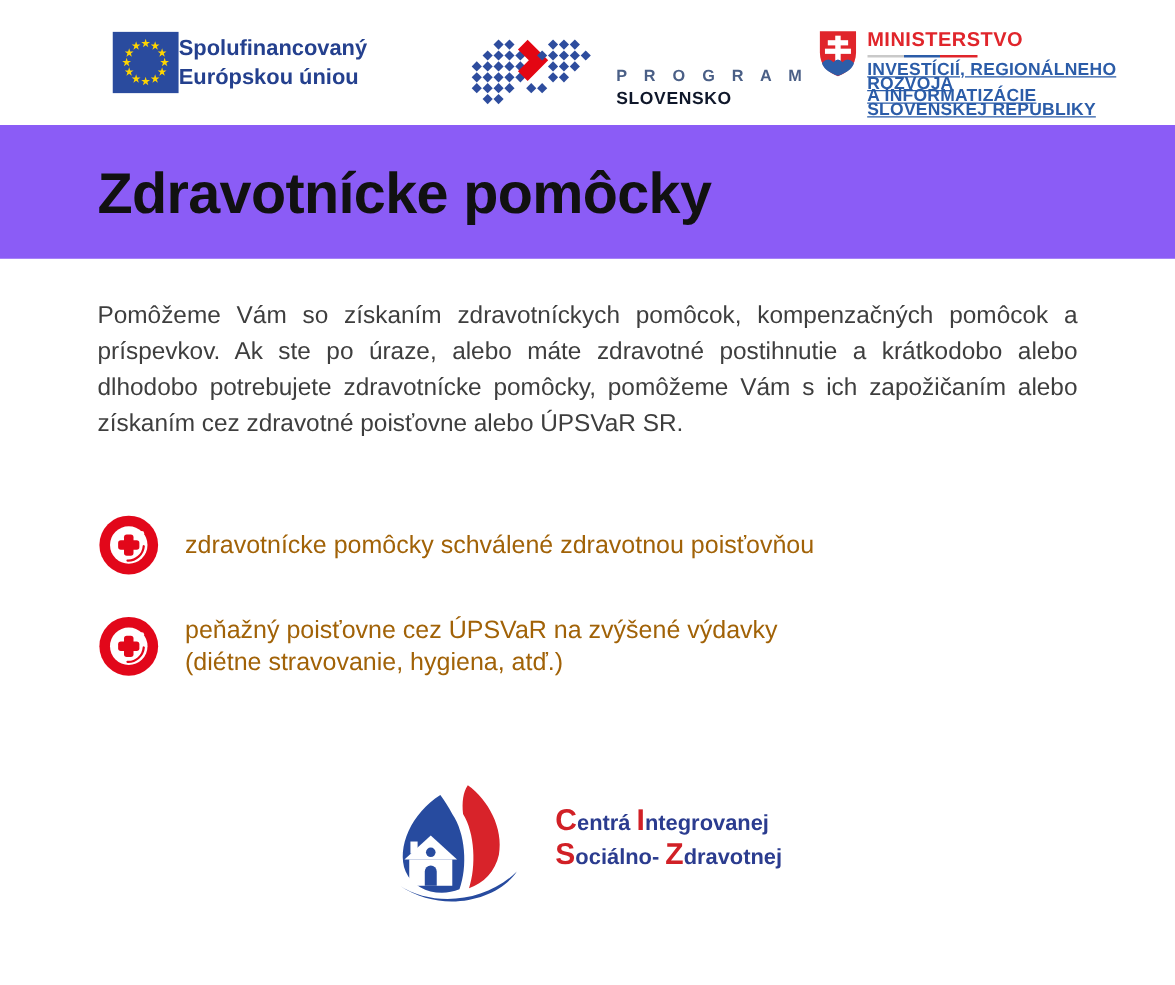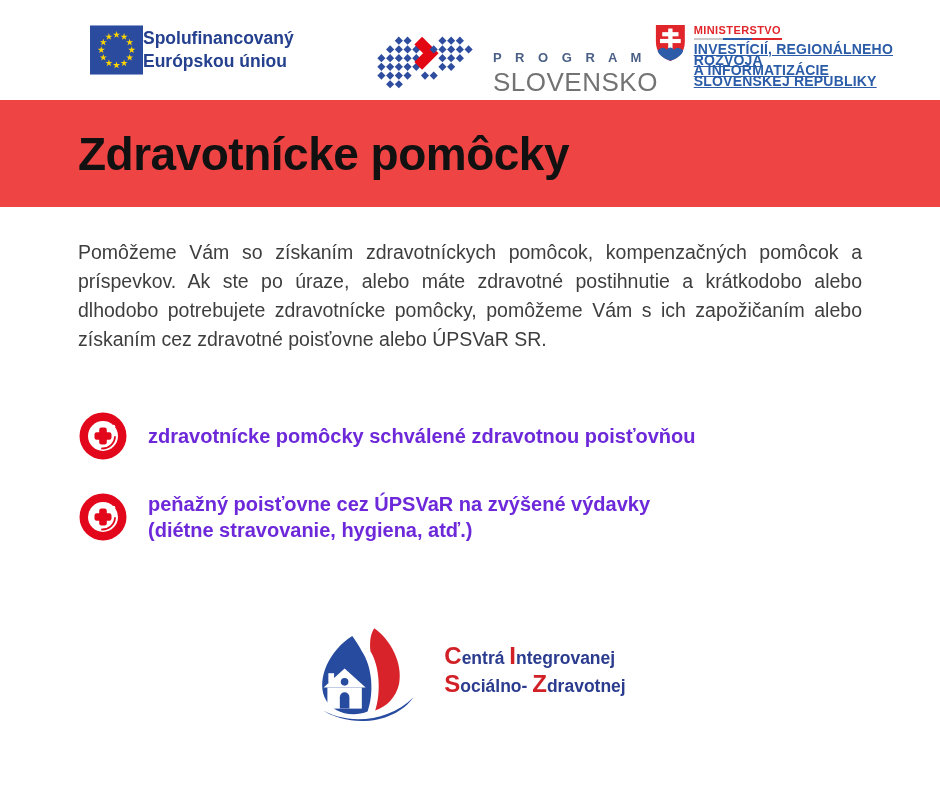--- a/index.html
+++ b/index.html
@@ -15,49 +15,49 @@
   
   .header { position: relative; height: 100px; background: #fff; }
 
   .eu-logo { position: absolute; left: 90px; top: 25px; display: flex; align-items: center; }
   .eu-flag { width: 53px; height: 50px; display: block; }
   .eu-text { font-weight: 700; color: #24408e; font-size: 17.5px; line-height: 23px; }
 
   .program-logo { position: absolute; left: 375px; top: 26px; display: flex; align-items: center; gap: 18px; }
   .program-mark { width: 100px; height: 62px; display: block; }
   .program-text .pl1 { font-size: 13px; letter-spacing: 5px; color: #4a5f86; font-weight: 600; margin-top: 24px; }
-  .program-text .pl2 { font-size: 26px; font-weight: 400; color: #737373; letter-spacing: 0.5px; margin-top: 2px; }
+  .program-text .pl2 { font-size: 14px; font-weight: 700; color: #0f172a; letter-spacing: 0.5px; margin-top: 2px; }
 
   .ministry-logo { position: absolute; left: 655px; top: 22px; display: flex; gap: 8px; align-items: flex-start; }
   .arms { width: 34px; height: 42px; display: block; }
   .ministry-text { padding-top: 2px; }
-  .min-l1 { color: #e0252b; font-weight: 700; font-size: 11px; letter-spacing: 0.4px; }
+  .min-l1 { color: #e0252b; font-weight: 700; font-size: 16px; letter-spacing: 0.4px; }
   .tricolor { height: 2px; width: 88px; margin: 2px 0 4px;
     background: linear-gradient(90deg, #c9c9c9 0 33%, #2b5ca8 33% 66%, #e0252b 66% 100%); }
   .min-rest div { color: #2b5ca8; font-weight: 700; font-size: 14px; line-height: 10.5px; letter-spacing: 0.2px; text-decoration: underline; }
 
   
-  .banner { height: 107px; background: #ef4444; display: flex; align-items: center; padding-left: 78px; }
+  .banner { height: 107px; background: #8b5cf6; display: flex; align-items: center; padding-left: 78px; }
   .banner h1 { margin: 0; font-size: 46px; font-weight: 700; color: #111; letter-spacing: -0.5px; }
 
   
   .intro {
     margin: 31px 78px 0 78px;
     width: 784px;
     font-size: 19.5px;
     line-height: 29px;
     color: #3e3e3e;
     text-align: justify;
   }
 
   
   .bullets { margin: 57px 0 0 78px; }
   .bullet { display: flex; align-items: center; gap: 20px; margin-bottom: 30px; }
   .bullet-icon { width: 50px; height: 50px; flex: 0 0 auto; display: block; }
-  .bullet-text { color: #6d28d9; font-weight: 700; font-size: 20px; line-height: 26px; }
+  .bullet-text { color: #a16207; font-weight: 400; font-size: 20px; line-height: 26px; }
   .bullet-text div:empty { display: none; }
 
   
   .footer { margin-top: 83px; display: flex; justify-content: center; }
   .ciss-logo { display: flex; align-items: center; gap: 20px; }
   .ciss-mark { width: 110px; height: 104px; display: block; }
   .ciss-text { padding-bottom: 14px; }
   .ciss-line { font-size: 17.5px; font-weight: 700; color: #2b3c8f; line-height: 25px; }
   .ciss-initial { font-size: 24px; color: #d12026; }
 </style>

